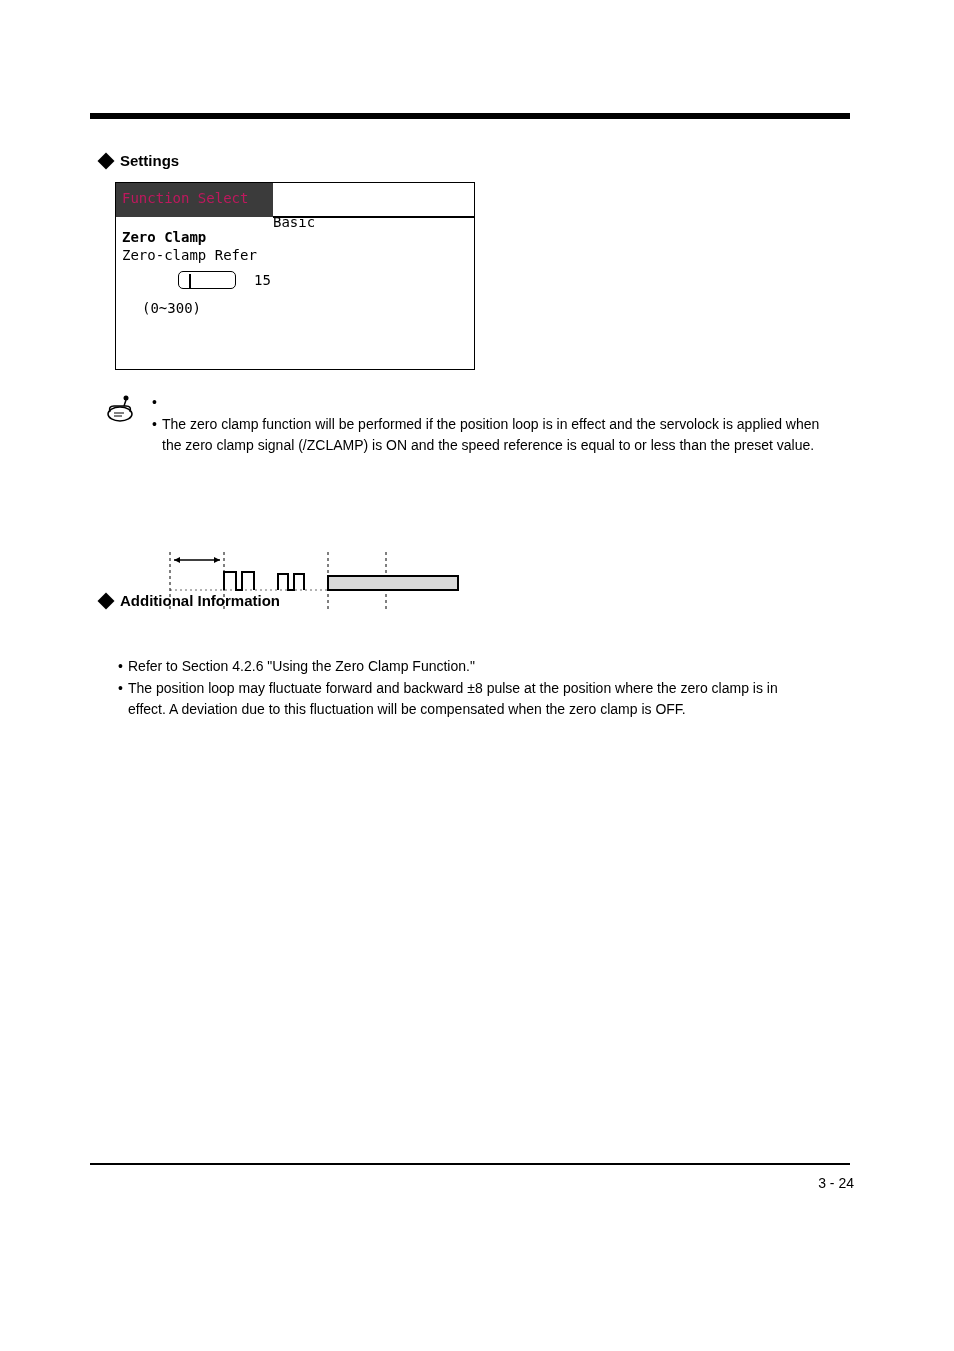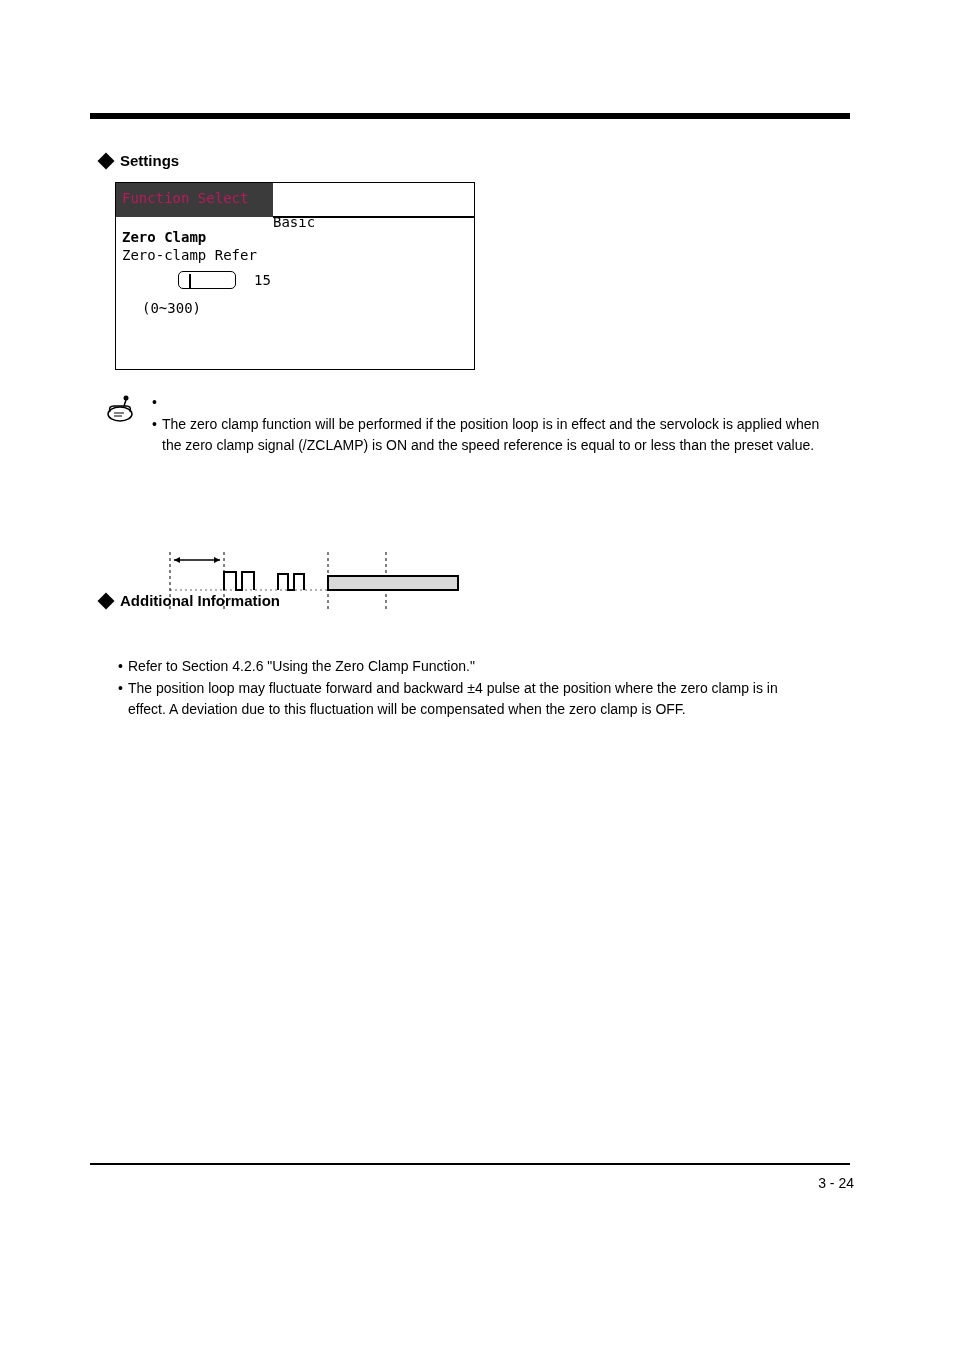--- a/index.html
+++ b/index.html
@@ -111,21 +111,21 @@
   </div>
 
   <div class="abs" style="left:118px; top:656px; width:700px;">
     <div class="note-body">
       <div class="note-li">
           <span class="note-dot">•</span>
           <span>Refer to Section 4.2.6 "Using the Zero Clamp Function."</span>
         </div>
       <div class="note-li">
           <span class="note-dot">•</span>
-          <span>The position loop may fluctuate forward and backward ±4 pulse at the position where the zero clamp is in effect. A deviation due to this fluctuation will be compensated when the zero clamp is OFF.</span>
+          <span>The position loop may fluctuate forward and backward ±8 pulse at the position where the zero clamp is in effect. A deviation due to this fluctuation will be compensated when the zero clamp is OFF.</span>
         </div>
     </div>
   </div>
 
   <div class="footer-rule"></div>
   <div class="page-num">3 - 24</div>
 
 </div>
 
 </body></html>

